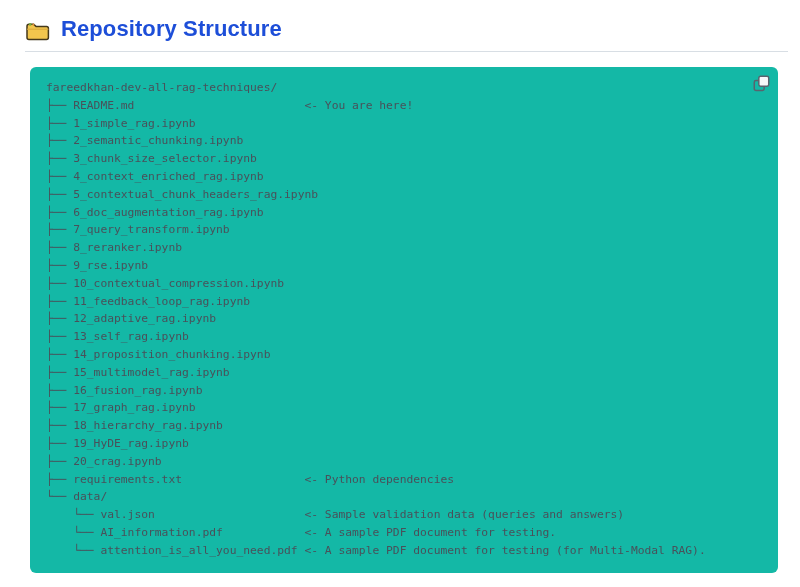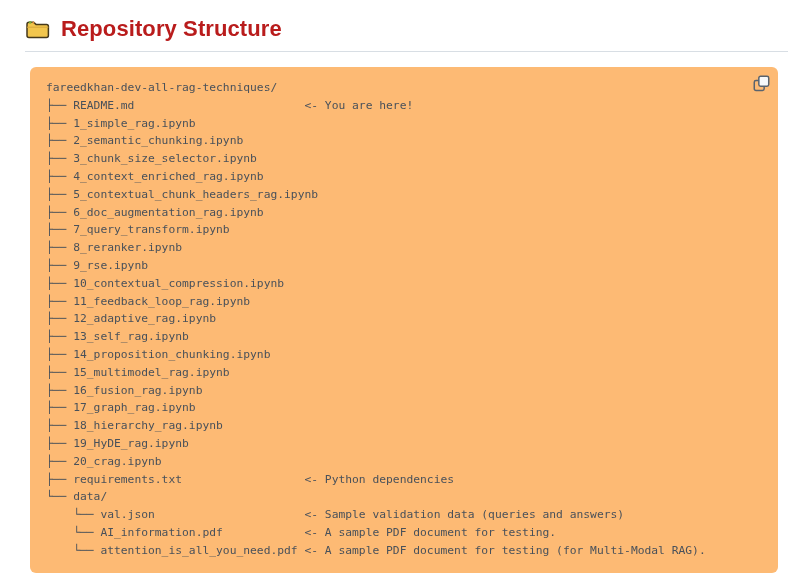--- a/index.html
+++ b/index.html
@@ -12,42 +12,42 @@
     font-family: "Liberation Sans", sans-serif;
     -webkit-font-smoothing: antialiased;
   }
   .page {
     width: 800px;
     height: 587px;
     position: relative;
   }
   .heading {
     display: flex;
-    align-items: center;
+    align-items: flex-end;
     gap: 11px;
     margin: 0 12px 0 25px;
     padding: 16px 0 9px 0;
     border-bottom: 1px solid #d8dee4;
     font-size: 22px;
     font-weight: 700;
-    color: #b91c1c;
+    color: #1d4ed8;
     letter-spacing: 0.1px;
   }
   .folder-wrap {
     display: inline-flex;
     width: 25px;
     height: 21px;
     flex: 0 0 auto;
   }
   .code-block {
     position: relative;
     box-sizing: border-box;
     margin: 15px 22px 0 30px;
     width: 748px;
-    background: #fdba74;
+    background: #14b8a6;
     border-radius: 6px;
     padding: 12px 16px 13px 16px;
   }
   .code-block pre {
     margin: 0;
     font-family: "DejaVu Sans Mono", "Liberation Mono", monospace;
     font-size: 11.3px;
     line-height: 17.8px;
     color: #49515a;
     white-space: pre;

